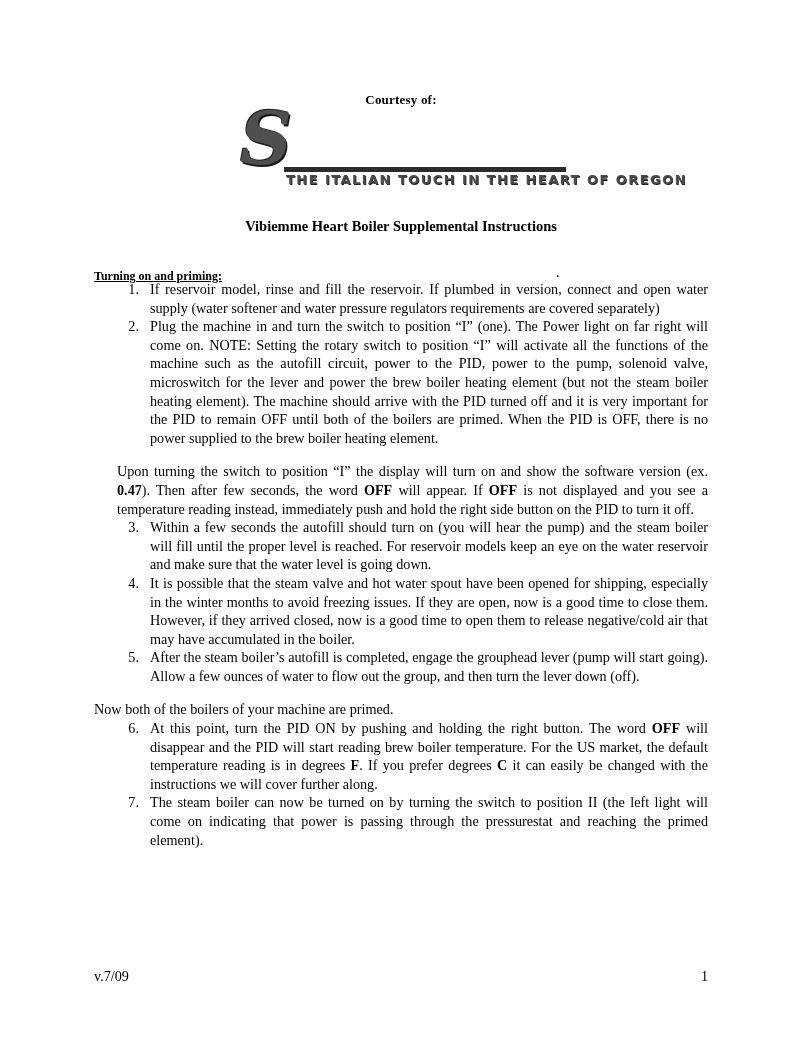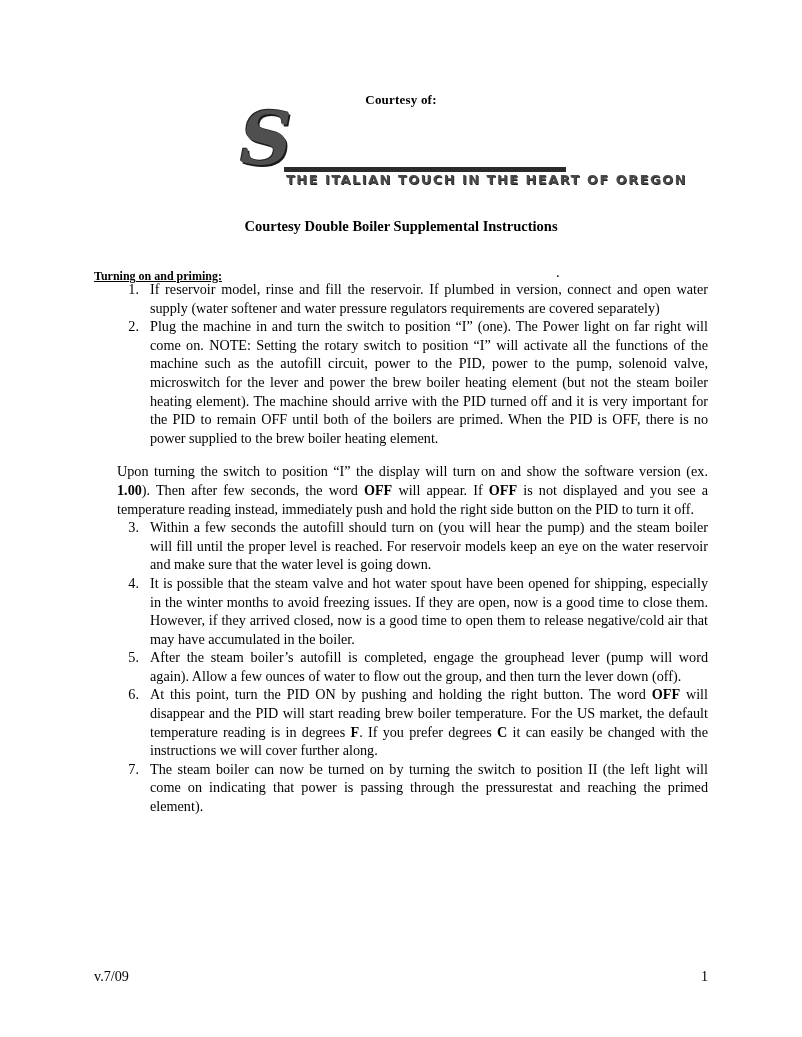--- a/index.html
+++ b/index.html
@@ -190,57 +190,58 @@
     <div class="logo-block">
       <div class="logo-inner">
         <div class="logo-script">
           <span class="logo-bigS">S</span>
         </div>
         <div class="logo-bar"></div>
         <div class="logo-tagline">The Italian Touch in the Heart of Oregon</div>
       </div>
     </div>
 
-    <div class="doc-title">Courtesy Double Boiler Supplemental Instructions</div>
+    <div class="doc-title">Vibiemme Heart Boiler Supplemental Instructions</div>
 
     <div class="section-heading-row">
       <span class="section-heading">Turning on and priming:</span>
       <span class="stray-dot">.</span>
     </div>
 
     <ol class="steps list-gap-top">
       <li>
         <span class="num">1.</span>
         <span>If reservoir model, rinse and fill the reservoir. If plumbed in version, connect and open water supply (water softener and water pressure regulators requirements are covered separately)</span>
       </li>
       <li>
         <span class="num">2.</span>
         <span>Plug the machine in and turn the switch to position “I” (one). The Power light on far right will come on. NOTE: Setting the rotary switch to position “I” will activate all the functions of the machine such as the autofill circuit, power to the PID, power to the pump, solenoid valve, microswitch for the lever and power the brew boiler heating element (but not the steam boiler heating element). The machine should arrive with the PID turned off and it is very important for the PID to remain OFF until both of the boilers are primed. When the PID is OFF, there is no power supplied to the brew boiler heating element.</span>
       </li>
     </ol>
 
     <p class="body indent-para">
-      <span>Upon turning the switch to position “I” the display will turn on and show the software version (ex. </span><b>1.00</b><span>). Then after few seconds, the word </span><b>OFF</b><span> will appear. If </span><b>OFF</b><span> is not displayed and you see a temperature reading instead, immediately push and hold the right side button on  the PID to turn it  off.</span>
+      <span>Upon turning the switch to position “I” the display will turn on and show the software version (ex. </span><b>0.47</b><span>). Then after few seconds, the word </span><b>OFF</b><span> will appear. If </span><b>OFF</b><span> is not displayed and you see a temperature reading instead, immediately push and hold the right side button on  the PID to turn it  off.</span>
     </p>
 
     <ol class="steps list-gap-top">
       <li>
         <span class="num">3.</span>
         <span>Within a few seconds the autofill should turn on (you will hear the pump) and the steam boiler will fill until the proper level is reached. For reservoir models keep an eye on the water reservoir and make sure that the water level is going down.</span>
       </li>
       <li>
         <span class="num">4.</span>
         <span>It is possible that the steam valve and hot water spout have been opened for shipping, especially in the winter months to avoid freezing issues. If they are open, now is a good time to close them. However, if they arrived closed, now is a good time to open them to release negative/cold air that may have accumulated in the boiler.</span>
       </li>
       <li>
         <span class="num">5.</span>
-        <span>After the steam boiler’s autofill is completed, engage the grouphead lever (pump will word again). Allow a few ounces of water to flow out the group, and then turn the lever down (off).</span>
+        <span>After the steam boiler’s autofill is completed, engage the grouphead lever (pump will start going). Allow a few ounces of water to flow out the group, and then turn the lever down (off).</span>
       </li>
     </ol>
 
+    <p class="body flush-para">Now both of the boilers of your machine are primed.</p>
 
     <ol class="steps list-gap-top">
       <li>
         <span class="num">6.</span>
         <span><span>At this point, turn the PID ON by pushing and holding the right button. The word </span><b>OFF</b><span> will disappear and the PID will start reading brew boiler temperature. For the US market, the default temperature reading is in degrees </span><b>F</b><span>. If you prefer degrees </span><b>C</b><span> it can easily be changed with the instructions we will cover further along.</span></span>
       </li>
       <li>
         <span class="num">7.</span>
         <span>The steam boiler can now be turned on by turning the switch to position II (the left light will come on indicating that power is passing through the pressurestat and reaching the primed element).</span>
       </li>

